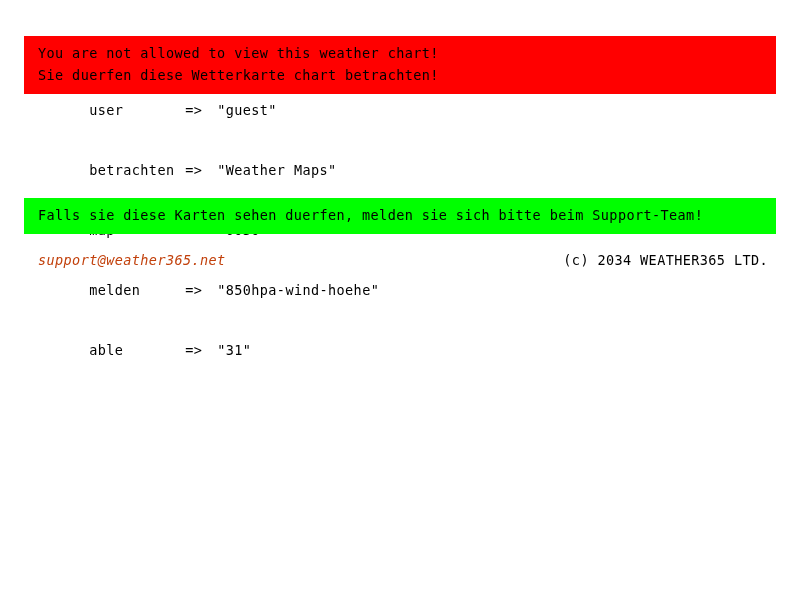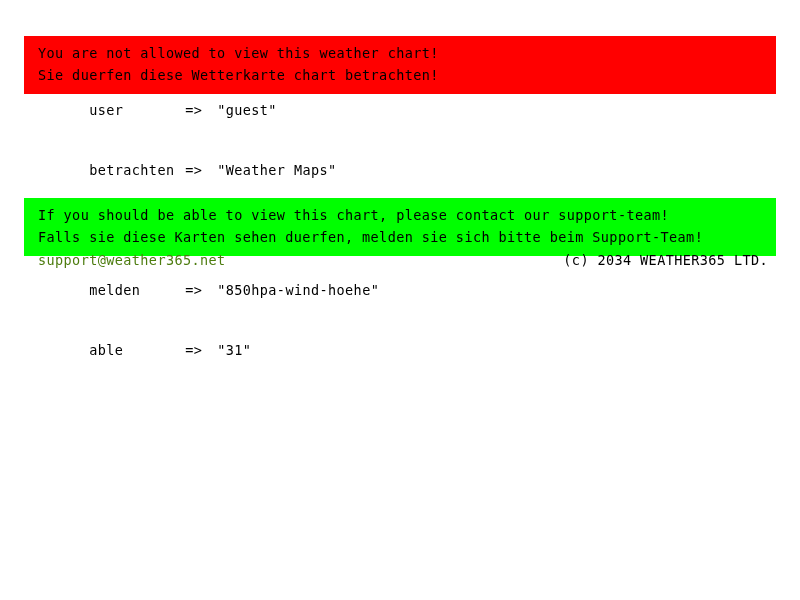--- a/index.html
+++ b/index.html
@@ -75,22 +75,23 @@
   .footer-inner {
     display: flex;
     justify-content: space-between;
     align-items: baseline;
     font-size: 13.5px;
     letter-spacing: 0.4px;
     line-height: 20px;
     white-space: pre;
   }
   a.mail {
-    color: #4d7c0f;
+    color: #c2410c;
     text-decoration: none;
+    font-style: italic;
   }
 </style>
 </head>
 <body>
 
 <div class="page">
 
   <div class="banner banner-error">
     <div class="banner-line">You are not allowed to view this weather chart!</div>
     <div class="banner-line">Sie duerfen diese Wetterkarte chart betrachten!</div>
@@ -108,21 +109,20 @@
     </div>
     <div class="param-row">
       <span class="param-key">melden</span><span class="param-arrow">=&gt;</span><span class="param-val">"850hpa-wind-hoehe"</span>
     </div>
     <div class="param-row">
       <span class="param-key">able</span><span class="param-arrow">=&gt;</span><span class="param-val">"31"</span>
     </div>
   </div>
 
   <div class="banner banner-info">
-    <div class="banner-line">If you should be able to view this chart, please contact our support-team!</div>
     <div class="banner-line">Falls sie diese Karten sehen duerfen, melden sie sich bitte beim Support-Team!</div>
   </div>
 
   <div class="footer">
     <div class="footer-inner">
       <a class="mail" href="#">support@weather365.net</a>
       <span>(c) 2034 WEATHER365 LTD.</span>
     </div>
   </div>
 

